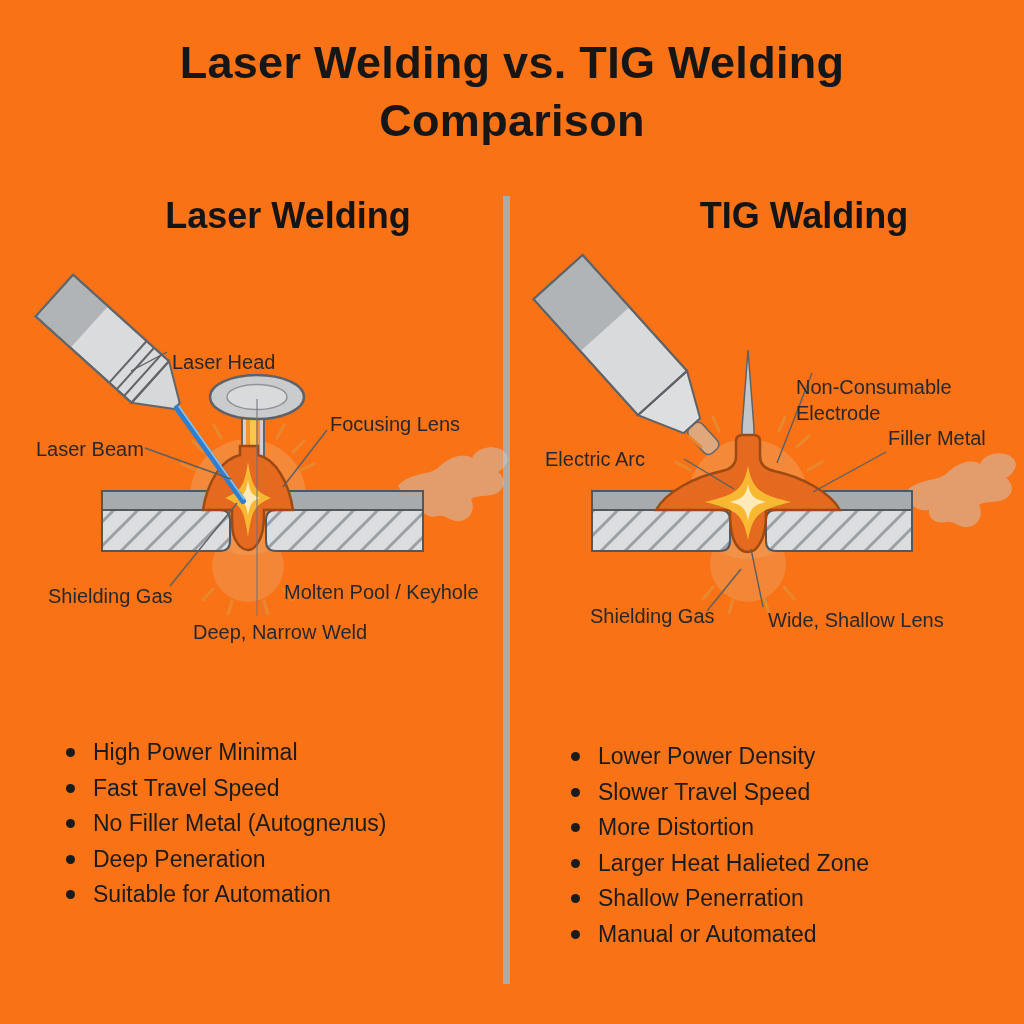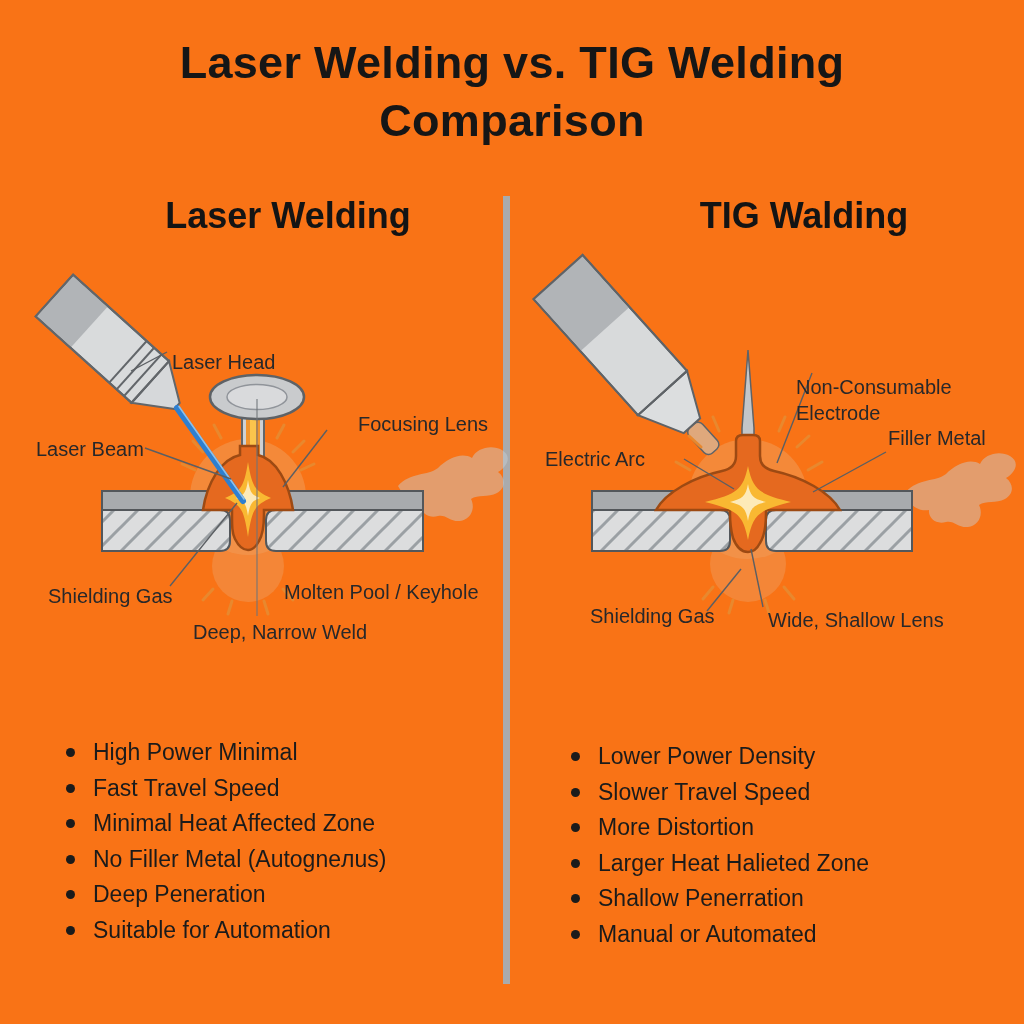--- a/index.html
+++ b/index.html
@@ -151,39 +151,38 @@
         <line x1="812" y1="373" x2="777" y2="463"></line>
         <line x1="684" y1="459" x2="734" y2="489"></line>
         <line x1="886" y1="452" x2="813" y2="492"></line>
         <line x1="707" y1="611" x2="741" y2="569"></line>
         <line x1="763" y1="607" x2="751" y2="549"></line>
       </g>
     </g>
   </svg>
 
   <div class="dlabel" style="left:172px;top:339px;margin-top:10px;">Laser Head</div>
-  <div class="dlabel" style="left:330px;top:411px;margin-left:28px;">Focusing Lens</div>
+  <div class="dlabel" style="left:330px;top:411px;">Focusing Lens</div>
   <div class="dlabel" style="left:36px;top:436px;">Laser Beam</div>
   <div class="dlabel" style="left:48px;top:583px;">Shielding Gas</div>
   <div class="dlabel" style="left:284px;top:579px;">Molten Pool / Keyhole</div>
   <div class="dlabel" style="left:193px;top:619px;">Deep, Narrow Weld</div>
 
   <div class="dlabel" style="left:796px;top:346px;margin-top:28px;">
     <div>Non-Consumable</div>
     <div>Electrode</div>
   </div>
   <div class="dlabel" style="left:545px;top:446px;">Electric Arc</div>
   <div class="dlabel" style="left:888px;top:425px;">Filler Metal</div>
   <div class="dlabel" style="left:590px;top:603px;">Shielding Gas</div>
   <div class="dlabel" style="left:768px;top:607px;">Wide, Shallow Lens</div>
 
   <ul class="bullets" id="bullets-left">
     <li>High Power Minimal</li>
     <li>Fast Travel Speed</li>
-    <li>Minimal Heat Affected Zone</li>
     <li>No Filler Metal (Autogneлus)</li>
     <li>Deep Peneration</li>
     <li>Suitable for Automation</li>
   </ul>
   <ul class="bullets" id="bullets-right">
     <li>Lower Power Density</li>
     <li>Slower Travel Speed</li>
     <li>More Distortion</li>
     <li>Larger Heat Halieted Zone</li>
     <li>Shallow Penerration</li>

